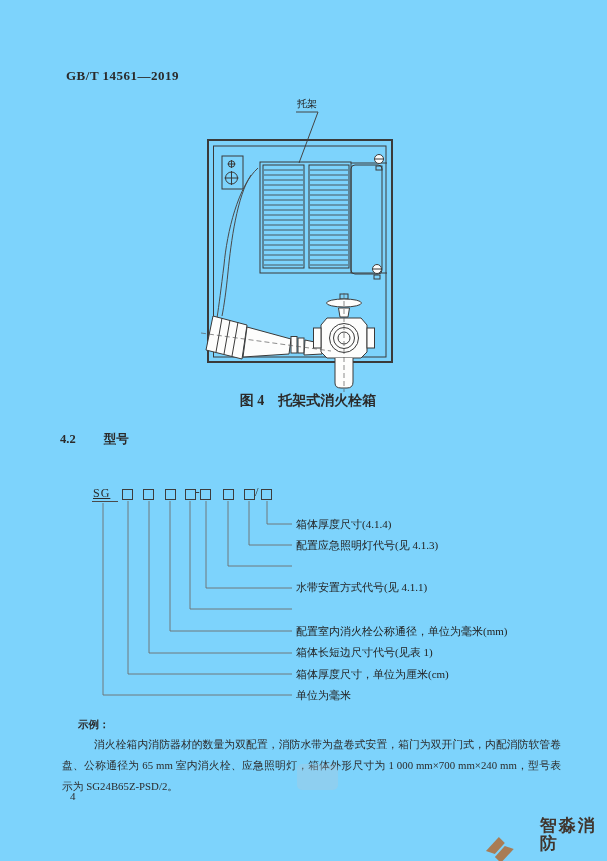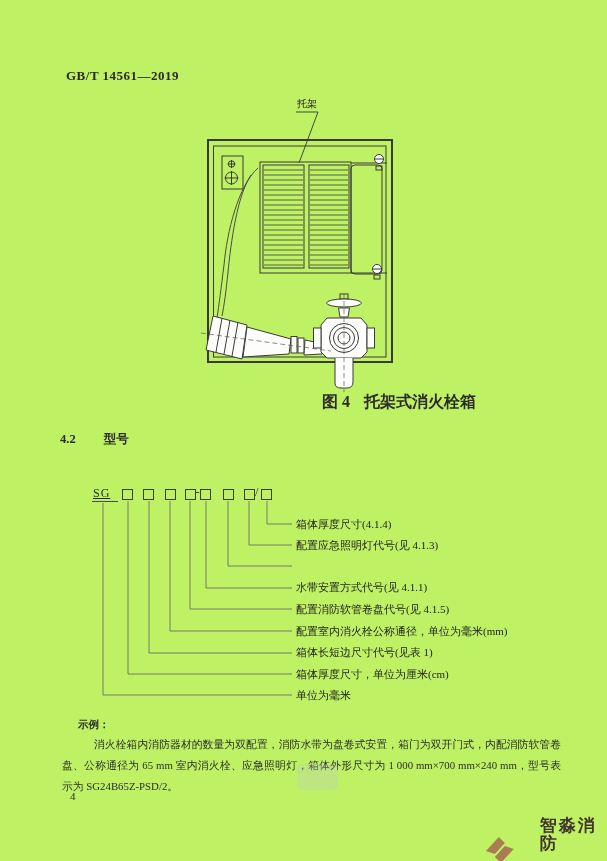--- a/index.html
+++ b/index.html
@@ -1,24 +1,24 @@
 <!DOCTYPE html>
 <html><head>
 <meta charset="utf-8">
 <style>
   html,body{margin:0;padding:0;background:#ffffff;}
   .page{
     position:relative;width:607px;height:861px;overflow:hidden;
-    background:#bef264;
+    background:#7dd3fc;
     font-family:"Liberation Serif","DejaVu Serif",serif;
     color:#2b2b2b;
   }
   .abs{position:absolute;}
   .std-number{left:66px;top:68px;font-size:13px;font-weight:bold;letter-spacing:.5px;}
-  .fig-caption{left:166px;top:392px;width:310px;text-align:right;font-size:16px;font-weight:bold;}
+  .fig-caption{left:153px;top:392px;width:310px;text-align:center;font-size:14px;font-weight:bold;}
   .fig-caption .cap-label{margin-right:14px;}
   .sec-head{left:60px;top:431px;font-size:12.5px;font-weight:bold;}
   .sec-head .sec-num{margin-right:28px;}
   .intro{left:85px;top:454px;font-size:12px;}
   
   .sg{left:93px;top:486px;font-size:12px;letter-spacing:1px;text-decoration:underline;}
   .sg-underline{left:92px;top:501px;width:26px;height:1px;background:#4a4a4a;}
   .mbox{position:absolute;top:489px;width:9px;height:9px;border:1px solid #3d3d3d;background:transparent;}
   .sep{position:absolute;top:485px;font-size:12.5px;color:#333;}
   .mlabel{position:absolute;left:296px;font-size:11px;line-height:15px;color:#232323;white-space:nowrap;}
@@ -149,21 +149,20 @@
       <polyline points="206,501 206,588 292,588"></polyline>
       <polyline points="228,501 228,566 292,566"></polyline>
       <polyline points="249,501 249,545 292,545"></polyline>
       <polyline points="267,501 267,524 292,524"></polyline>
     </g>
   </svg>
 
   <div class="mlabel" style="top:517px">箱体厚度尺寸(4.1.4)</div>
   <div class="mlabel" style="top:538px">配置应急照明灯代号(见 4.1.3)</div>
   <div class="mlabel" style="top:580px">水带安置方式代号(见 4.1.1)</div>
-  <div class="mlabel" style="top:602px">配置消防软管卷盘代号(见 4.1.5)</div>
   <div class="mlabel" style="top:624px">配置室内消火栓公称通径，单位为毫米(mm)</div>
   <div class="mlabel" style="top:645px">箱体长短边尺寸代号(见表 1)</div>
   <div class="mlabel" style="top:667px">箱体厚度尺寸，单位为厘米(cm)</div>
   <div class="mlabel" style="top:688px">单位为毫米</div>
 
   <div class="abs ex-label">示例：</div>
   <div class="abs ex-text">消火栓箱内消防器材的数量为双配置，消防水带为盘卷式安置，箱门为双开门式，内配消防软管卷盘、公称通径为 65 mm 室内消火栓、应急照明灯，箱体外形尺寸为 1 000 mm×700 mm×240 mm，型号表示为 SG24B65Z-PSD/2。</div>
 
   <div class="abs blob"></div>
 

